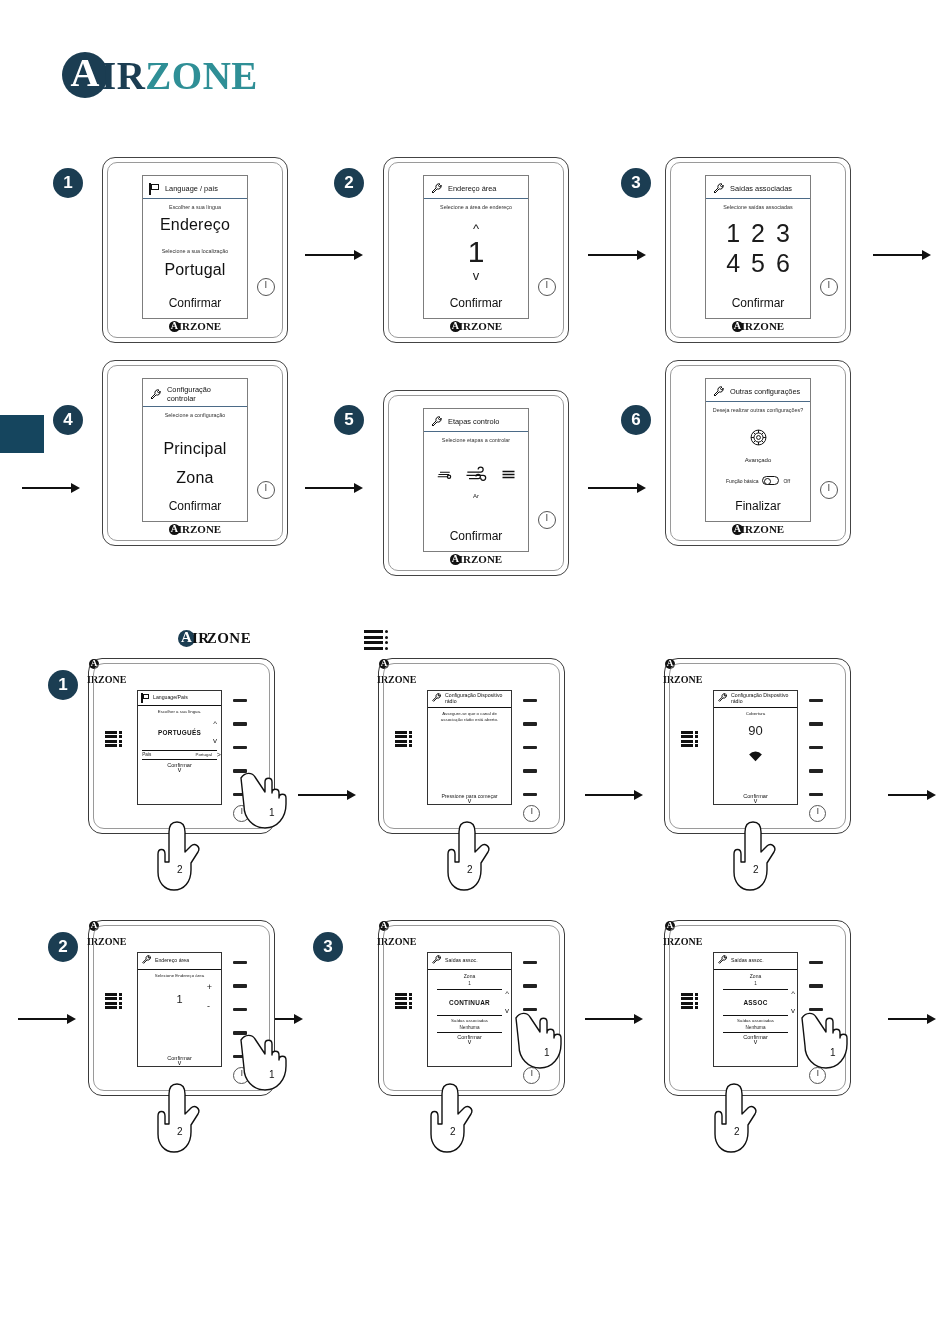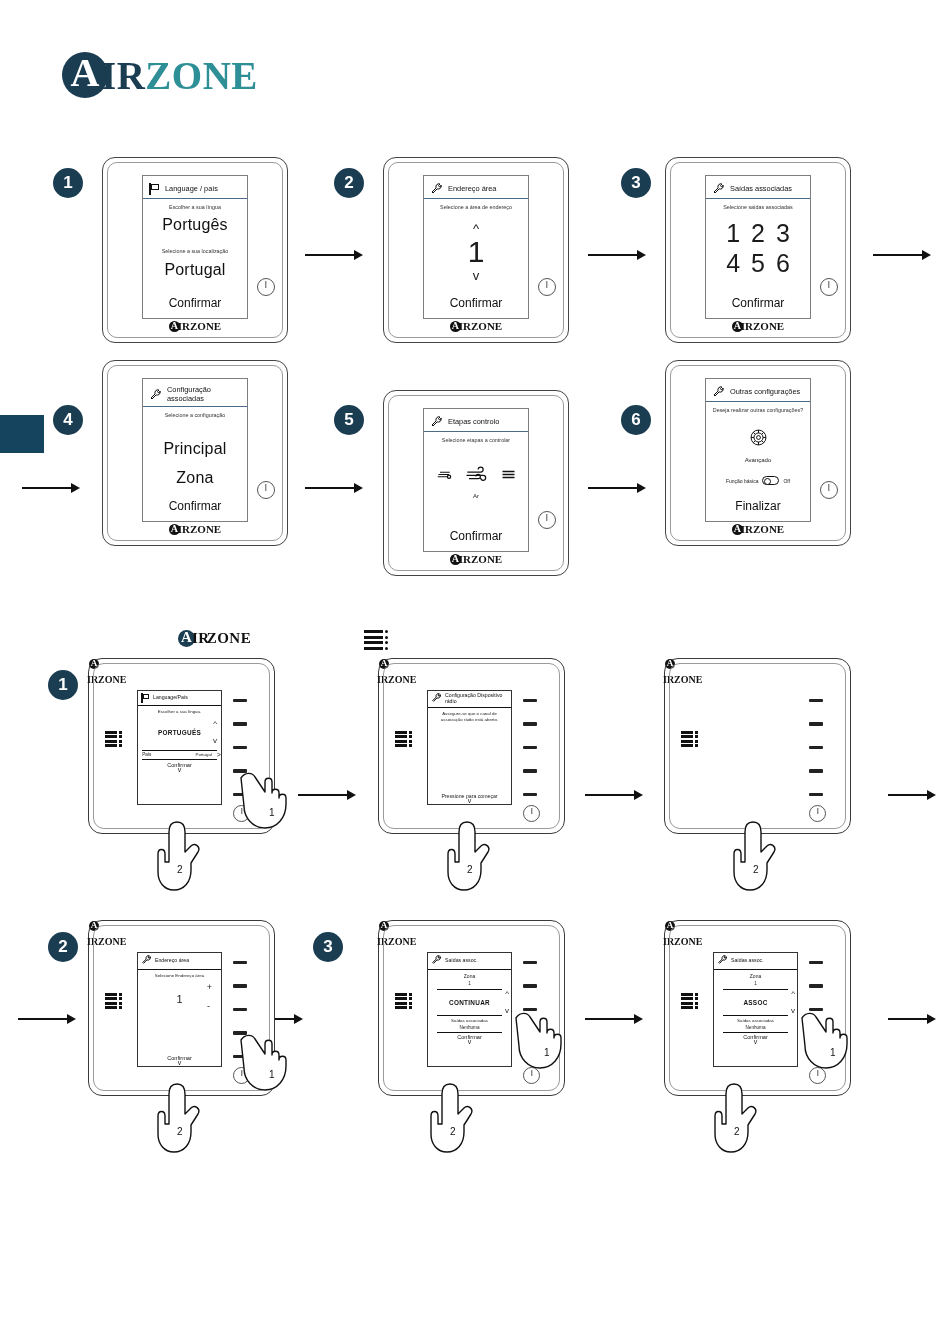--- a/index.html
+++ b/index.html
@@ -185,21 +185,21 @@
 <div class="thermo" style="left:102px;top:157px;width:186px;height:186px;">
   <div class="lcd" style="left:39px;top:17px;width:106px;height:144px;padding:7px 0 0 0;">
     <div class="t-hdr">
       <span class="flag">
           <i></i>
           <b></b>
         </span>
       <span class="ttl">Language / país</span>
     </div>
     <div class="t-sub">Escolher a sua língua</div>
-    <div class="t-big" style="margin-top:6px;">Portugês</div>
+    <div class="t-big" style="margin-top:6px;">Endereço</div>
     <div class="t-sub" style="margin-top:14px;">Selecione a sua localização</div>
     <div class="t-big" style="margin-top:6px;">Portugal</div>
     <div class="t-conf" style="margin-top:auto;margin-bottom:8px;">Confirmar</div>
   </div>
   <div class="pwr" style="left:154px;top:120px;width:18px;height:18px;">
       <span style="position:absolute;left:50%;top:2px;width:1.4px;height:7px;background:#555;transform:translateX(-50%);"></span>
     </div>
   <div class="brandfoot" style="bottom:10px;">
     <span class="mark" style="width:11px;height:11px;font-size:10px;line-height:1;padding-bottom:1px;">A</span>
     <span class="word" style="font-size:11px;margin-left:-2px;">IRZONE</span>
@@ -264,21 +264,21 @@
 </div>
 
 <div class="thermo" style="left:102px;top:360px;width:186px;height:186px;">
   <div class="lcd" style="left:39px;top:17px;width:106px;height:144px;padding:7px 0 0 0;">
     <div class="t-hdr">
       <span class="wrench">
         <svg width="13" height="12" viewBox="0 0 24 24">
             <path d="M21 4a6 6 0 0 1-7.8 7.8L5 20l-2-2 8.2-8.2A6 6 0 0 1 19 2l-3 3 1.5 2.5L20 7z" fill="none" stroke="#111" stroke-width="2"></path>
           </svg>
       </span>
-      <span class="ttl" style="max-width:76px;">Configuração associadas</span>
+      <span class="ttl" style="max-width:76px;">Configuração controlar</span>
     </div>
     <div class="t-sub">Selecione a configuração</div>
     <div class="t-big" style="margin-top:21px;">Principal</div>
     <div class="t-big" style="margin-top:11px;">Zona</div>
     <div class="t-conf" style="margin-top:auto;margin-bottom:8px;">Confirmar</div>
   </div>
   <div class="pwr" style="left:154px;top:120px;width:18px;height:18px;">
       <span style="position:absolute;left:50%;top:2px;width:1.4px;height:7px;background:#555;transform:translateX(-50%);"></span>
     </div>
   <div class="brandfoot" style="bottom:10px;">
@@ -563,20 +563,43 @@
         <i></i>
         <i></i>
       </span>
     <span class="dots" style="height:16px;">
         <i></i>
         <i></i>
         <i></i>
         <i></i>
       </span>
   </div>
+  <div class="lcd2" style="left:48px;top:31px;width:85px;height:115px;">
+    <div class="s-hdr">
+      <span class="wrench" style="width:11px;">
+        <svg width="11" height="10" viewBox="0 0 24 24">
+            <path d="M21 4a6 6 0 0 1-7.8 7.8L5 20l-2-2 8.2-8.2A6 6 0 0 1 19 2l-3 3 1.5 2.5L20 7z" fill="none" stroke="#111" stroke-width="2.4"></path>
+          </svg>
+      </span>
+      <span class="stl" style="max-width:60px;">Configuração Dispositivo rádio</span>
+    </div>
+    <div class="s-sub">Cobertura</div>
+    <div style="font-size:13px;margin-top:6px;">90</div>
+    <div style="margin-top:10px;">
+      <svg width="17" height="13" viewBox="0 0 20 15">
+          <g fill="#111">
+            <path d="M10 14.4 2.5 6.2 A10 10 0 0 1 17.5 6.2 Z"></path>
+          </g>
+        </svg>
+    </div>
+    <div style="margin-top:auto;width:100%;text-align:center;">
+      <div class="s-conf">Confirmar</div>
+      <div style="font-size:7px;line-height:.7;">v</div>
+    </div>
+  </div>
   <div class="sidebtns" style="left:144px;top:40px;height:97px;">
     <i></i>
     <i></i>
     <i></i>
     <i></i>
     <i></i>
   </div>
   <div class="pwr" style="left:144px;top:146px;width:17px;height:17px;">
       <span style="position:absolute;left:50%;top:2px;width:1.4px;height:6px;background:#555;transform:translateX(-50%);"></span>
     </div>

